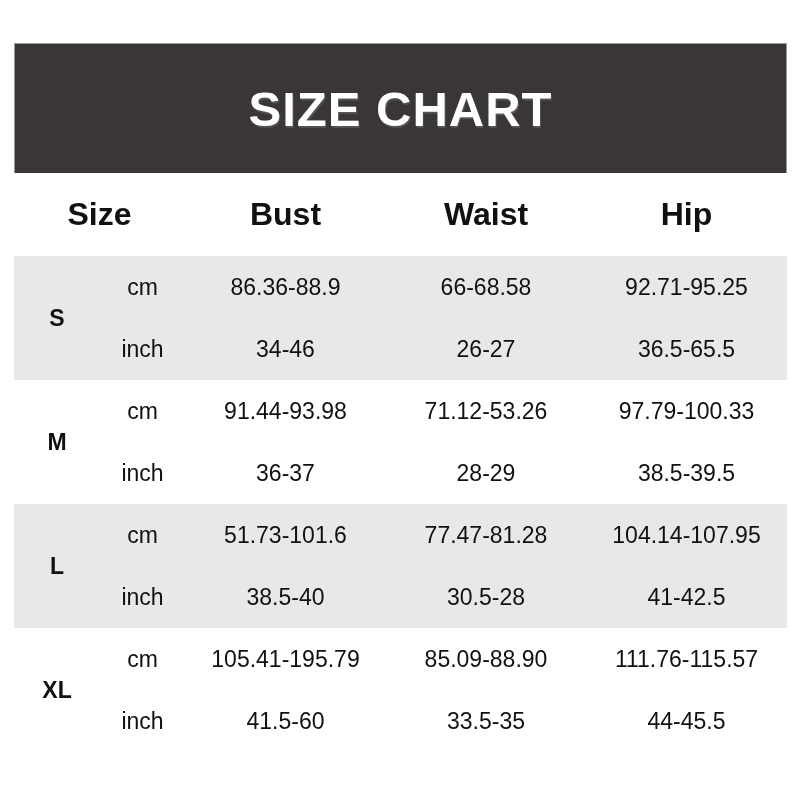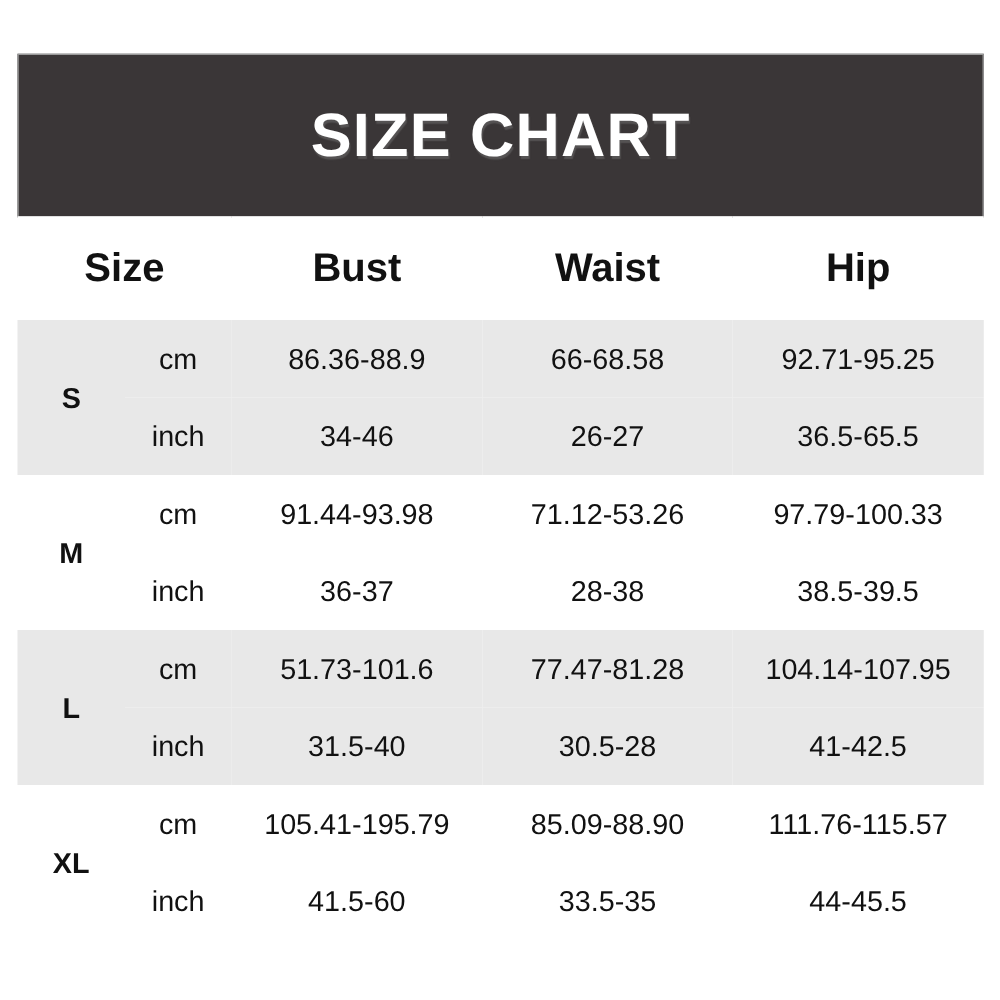--- a/index.html
+++ b/index.html
@@ -112,36 +112,36 @@
       <tr>
         <td class="size-cell" rowspan="2">M</td>
         <td class="unit-cell">cm</td>
         <td>91.44-93.98</td>
         <td>71.12-53.26</td>
         <td>97.79-100.33</td>
       </tr>
       <tr>
         <td class="unit-cell">inch</td>
         <td>36-37</td>
-        <td>28-38</td>
+        <td>28-29</td>
         <td>38.5-39.5</td>
       </tr>
     </tbody>
 
     <tbody class="band shaded">
       <tr>
         <td class="size-cell" rowspan="2">L</td>
         <td class="unit-cell">cm</td>
         <td>51.73-101.6</td>
         <td>77.47-81.28</td>
         <td>104.14-107.95</td>
       </tr>
       <tr>
         <td class="unit-cell">inch</td>
-        <td>31.5-40</td>
+        <td>38.5-40</td>
         <td>30.5-28</td>
         <td>41-42.5</td>
       </tr>
     </tbody>
 
     <tbody class="band">
       <tr>
         <td class="size-cell" rowspan="2">XL</td>
         <td class="unit-cell">cm</td>
         <td>105.41-195.79</td>

